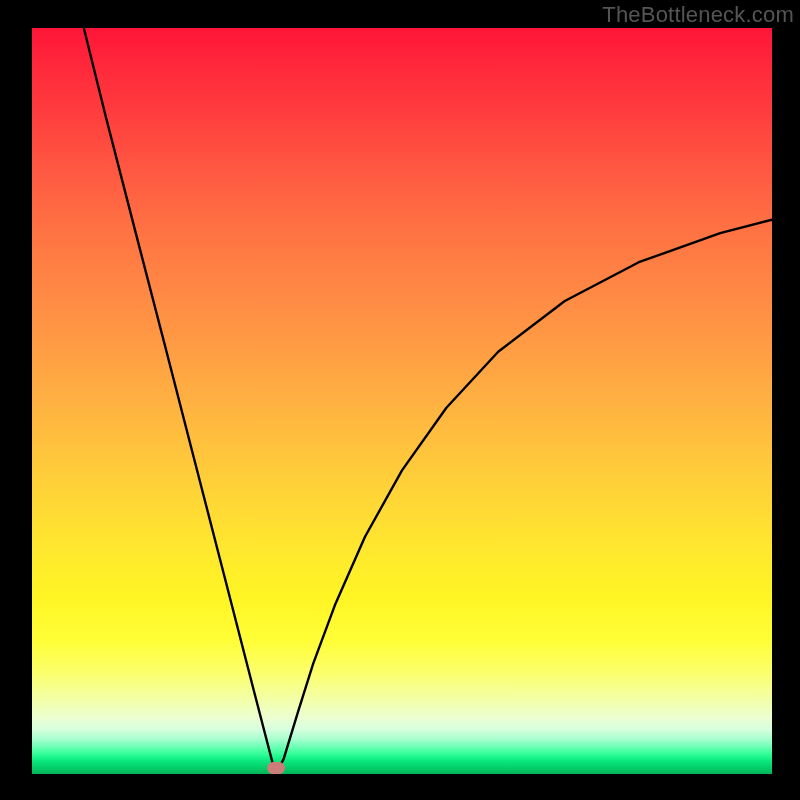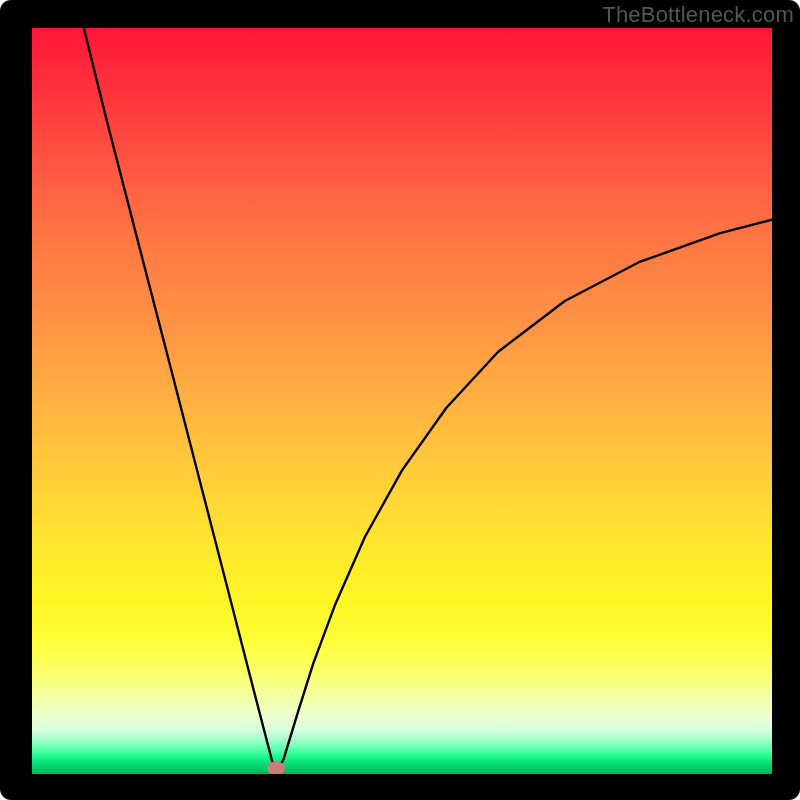--- a/index.html
+++ b/index.html
@@ -2,21 +2,20 @@
 <html><head>
 <meta charset="utf-8">
 <style>
   * { margin: 0; padding: 0; box-sizing: border-box; }
   html, body { width: 800px; height: 800px; overflow: hidden; }
   .outer {
     width: 800px;
     height: 800px;
     background: #000;
     position: relative;
-    border-radius: 11px;
   }
   .watermark {
     position: absolute;
     top: 2px;
     right: 6px;
     color: #555;
     font-family: Arial, Helvetica, sans-serif;
     font-size: 22px;
     font-weight: 500;
     letter-spacing: 0.2px;

